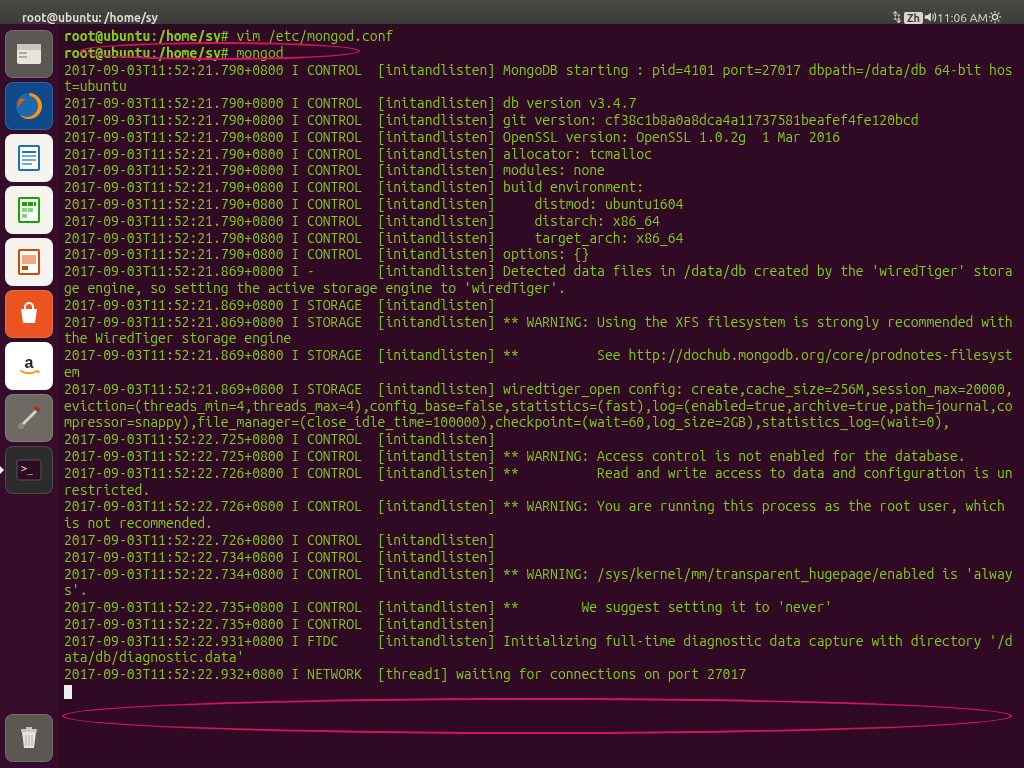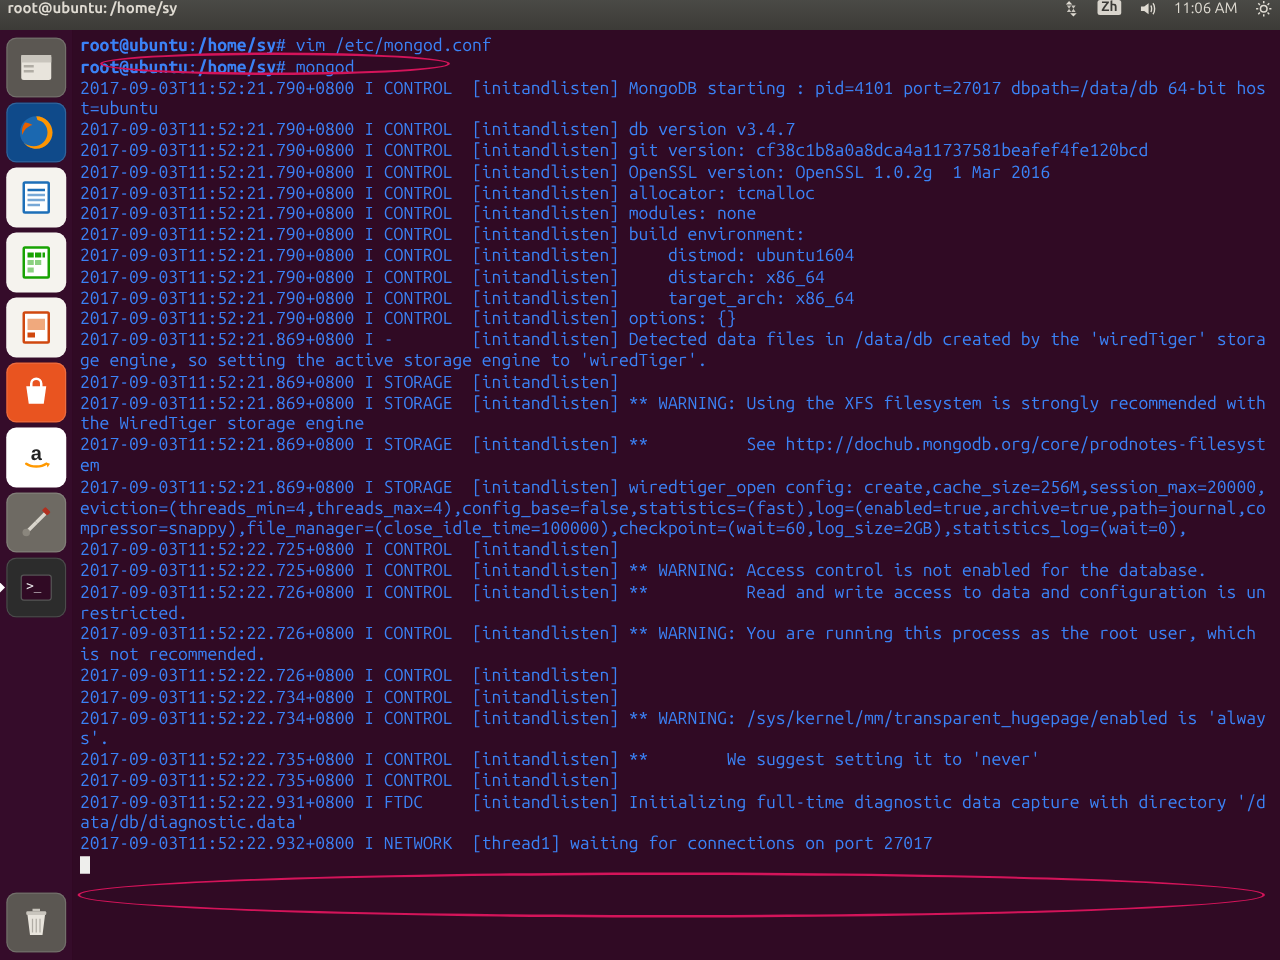--- a/index.html
+++ b/index.html
@@ -1,28 +1,28 @@
 <!DOCTYPE html>
 <html><head>
 <meta charset="utf-8">
 <style>
   * { margin: 0; padding: 0; box-sizing: border-box; }
   html, body { width: 1024px; height: 768px; overflow: hidden; font-family: "Ubuntu", "DejaVu Sans", sans-serif; background: #2c001e; }
-  .topbar { height: 24px; background: linear-gradient(to bottom, #4a4a46, #3c3b37); color: #dfdbd2; display: flex; align-items: flex-start; padding: 0 6px; font-size: 12px; }
+  .topbar { height: 24px; background: linear-gradient(to bottom, #4a4a46, #3c3b37); color: #dfdbd2; display: flex; align-items: flex-end; padding: 0 22px; font-size: 12px; }
   .topbar .title { font-weight: bold; }
   .topbar .spacer { flex: 1; }
-  .topbar .ind { margin-left: 14px; display: inline-flex; align-items: center; gap: 4px; }
+  .topbar .ind { display: inline-flex; align-items: center; gap: 4px; }
   .topbar .ind svg { width: 14px; height: 14px; }
   .ime-box { background: #d8d4cc; color: #3c3b37; border-radius: 2px; padding: 0 3px; font-weight: bold; font-size: 11px; }
   .desktop { position: absolute; top: 24px; left: 0; right: 0; bottom: 0; background: #2c001e; }
   .launcher { position: absolute; left: 0; top: 0; bottom: 0; width: 58px; background: rgba(60,20,50,0.6); display: flex; flex-direction: column; align-items: center; padding-top: 6px; gap: 4px; }
   .launcher .tile { width: 48px; height: 48px; border-radius: 8px; display: flex; align-items: center; justify-content: center; box-shadow: inset 0 0 0 1px rgba(255,255,255,0.15); position: relative; }
   .launcher .tile.active::before { content: ""; position: absolute; left: -6px; top: 50%; width: 0; height: 0; border-top: 5px solid transparent; border-bottom: 5px solid transparent; border-left: 5px solid #fff; transform: translateY(-50%); }
   .launcher .spacer2 { flex: 1; }
-  .terminal { position: absolute; left: 58px; right: 0; top: 0; bottom: 0; background: #300a24; color: #3b82f6; font-family: "Ubuntu Mono","DejaVu Sans Mono",monospace; font-size: 14px; line-height: 16.8px; padding: 4px 6px; white-space: pre-wrap; word-break: break-all; }
+  .terminal { position: absolute; left: 58px; right: 0; top: 0; bottom: 0; background: #300a24; color: #84cc16; font-family: "Ubuntu Mono","DejaVu Sans Mono",monospace; font-size: 14px; line-height: 16.8px; padding: 4px 6px; white-space: pre-wrap; word-break: break-all; }
   .terminal .line span.b { font-weight: bold; }
   .terminal .cursor { display:inline-block; width:8px; height:14px; background:#eeeeec; vertical-align: text-bottom; }
   .annot { position: absolute; border: 2px solid #d4145a; border-radius: 50%; pointer-events: none; }
   .watermark { position: absolute; right: 10px; bottom: 6px; color: rgba(220,220,220,0.35); font-family: monospace; font-size: 13px; letter-spacing: 0.5px; }
   svg { display: block; }
 </style>
 </head>
 <body>
 
 <div class="topbar">

